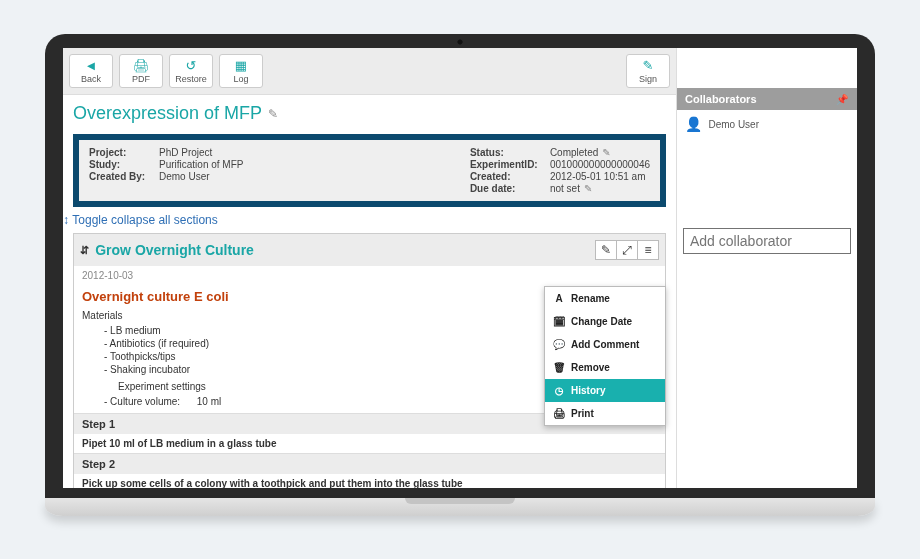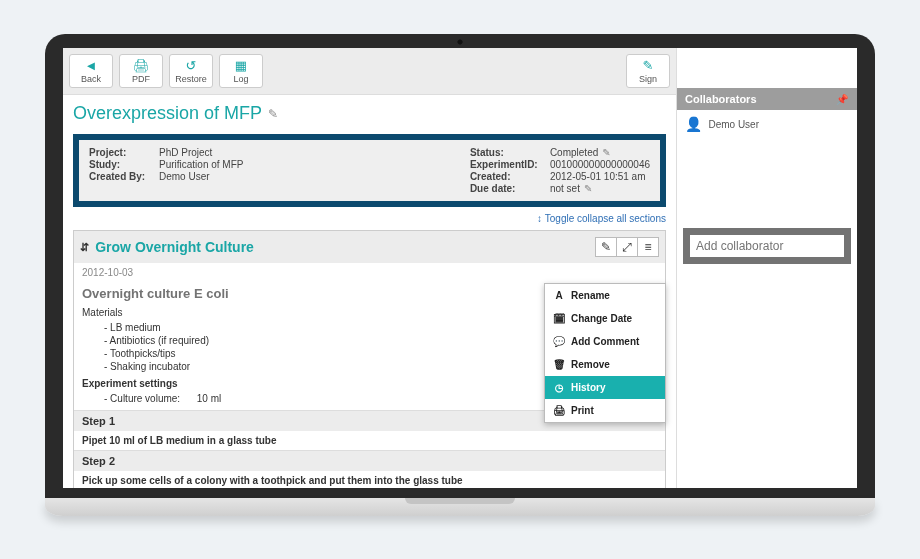--- a/index.html
+++ b/index.html
@@ -104,24 +104,24 @@
     justify-content:space-between;
     padding:6px 10px;
     font-size:10px;
     color:#444;
   }
   .meta-col .row{ display:flex; margin:1px 0; }
   .meta-col .key{ width:70px; font-weight:bold; }
   .meta-right .key{ width:80px; }
   .pencil-sm{color:#888;margin-left:4px;cursor:pointer;}
   .toggle-line{
-    text-align:right;
+    text-align:left;
     padding:0 10px 6px 0;
     color:#2f6fb5;
-    font-size:10px;
+    font-size:12px;
     cursor:pointer;
   }
   .toggle-line::before{content:"↕ ";font-weight:bold;}
 
   
   .section{
     margin:0 10px;
     border:1px solid #ccc;
   }
   .section-head{
@@ -150,21 +150,21 @@
     margin-left:-1px;
   }
   .section-date{
     padding:4px 8px;
     color:#888;
     font-size:10px;
     display:flex;justify-content:space-between;align-items:center;
     position:relative;
   }
   .sub-title{
-    color:#737373;
+    color:#c2410c;
     font-size:13px;
     font-weight:bold;
     padding:4px 8px;
   }
   .body-text{padding:2px 8px;font-size:10px;}
   .body-text ul{padding:2px 0 2px 14px;}
   .body-text li{list-style:none;margin:2px 8px;}
   .body-text li::before{content:"- ";}
   .steps .step-h{
     background:#ececec;
@@ -201,23 +201,23 @@
     padding:5px 8px;
     font-size:11px;font-weight:bold;
     display:flex;justify-content:space-between;align-items:center;
   }
   .side-head .pin{color:#1aa6a6;font-size:10px;}
   .collab-list{padding:6px 8px;}
   .collab-item{display:flex;align-items:center;gap:6px;color:#555;font-size:10px;}
   .collab-item .user-ic{color:#1aa6a6;font-size:14px;}
   .side-col input{
     margin:4px 6px;
-    border:7px solid #737373;
+    border:1px solid #737373;
     padding:4px 6px;
-    font-size:12px;
+    font-size:14px;
     color:#999;
     margin-top:90px;
   }
 </style>
 </head>
 <body>
 
 <div class="laptop">
   <div class="screen-bezel">
     <div class="camera"></div>
@@ -343,21 +343,21 @@
             <div class="sub-title">Overnight culture E coli</div>
 
             <div class="body-text">
               <div>Materials</div>
               <ul>
                 <li>LB medium</li>
                 <li>Antibiotics (if required)</li>
                 <li>Toothpicks/tips</li>
                 <li>Shaking incubator</li>
               </ul>
-              <div style="font-weight:bold;margin-top:2px;">Experiment settings</div>
+              <div style="font-weight:normal;margin-top:2px;margin-left:36px;">Experiment settings</div>
               <ul>
                 <li><span>Culture volume:</span>&nbsp;&nbsp;&nbsp;&nbsp;&nbsp;&nbsp;<span>10 ml</span></li>
               </ul>
             </div>
 
             <div class="steps">
               <div class="step-h">Step 1</div>
               <div class="step-b"><span>Pipet </span><b>10 ml</b><span> of LB medium in a glass tube</span></div>
               <div class="step-h">Step 2</div>
               <div class="step-b">Pick up some cells of a colony with a toothpick and put them into the glass tube</div>

